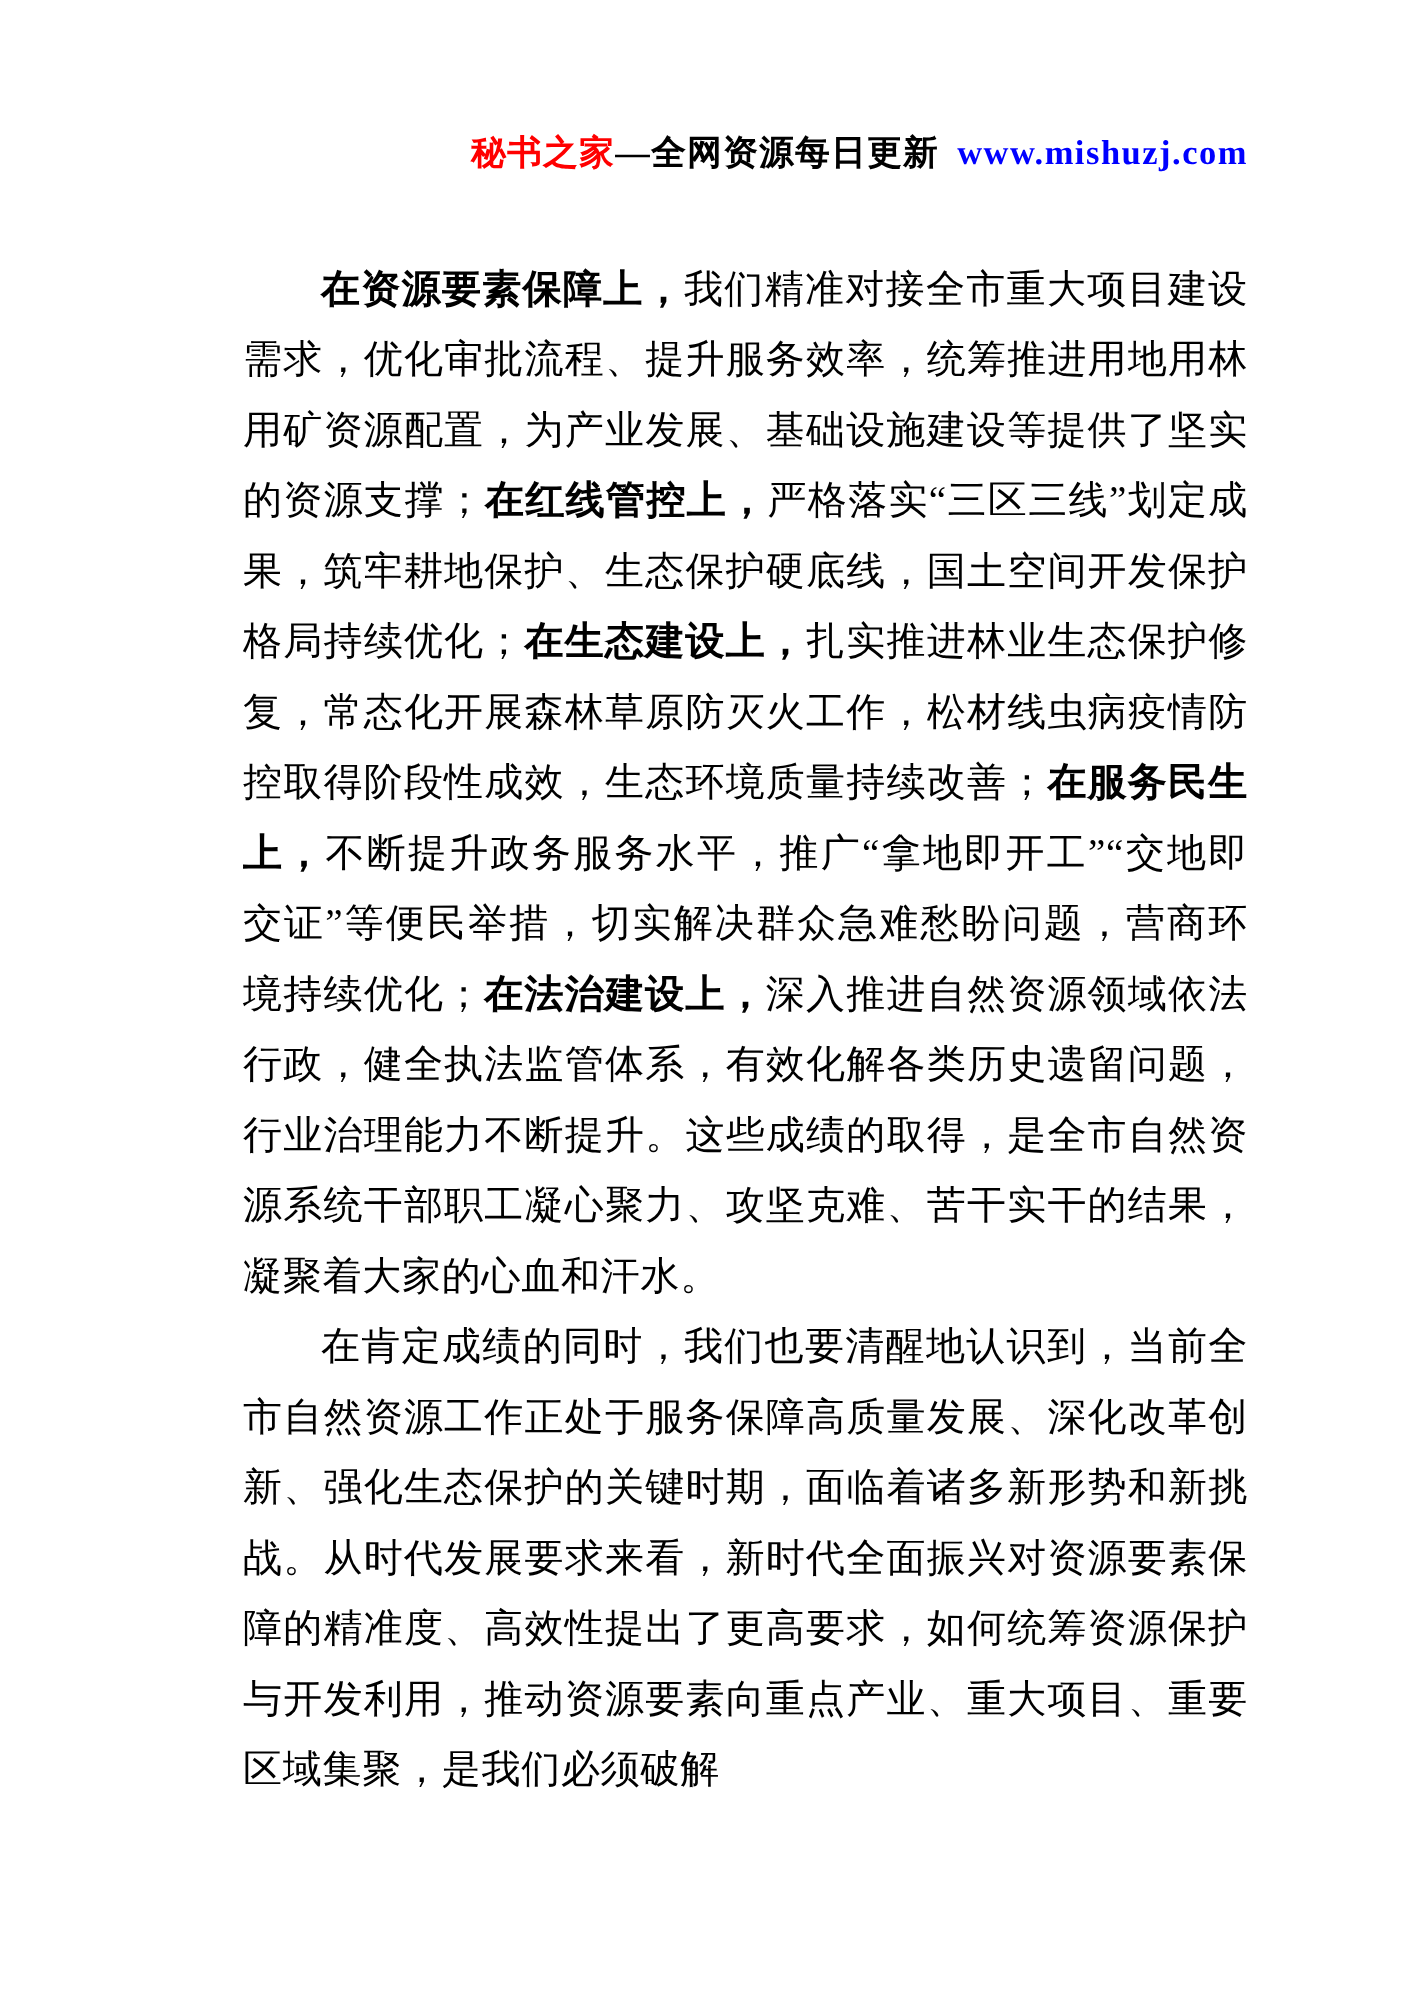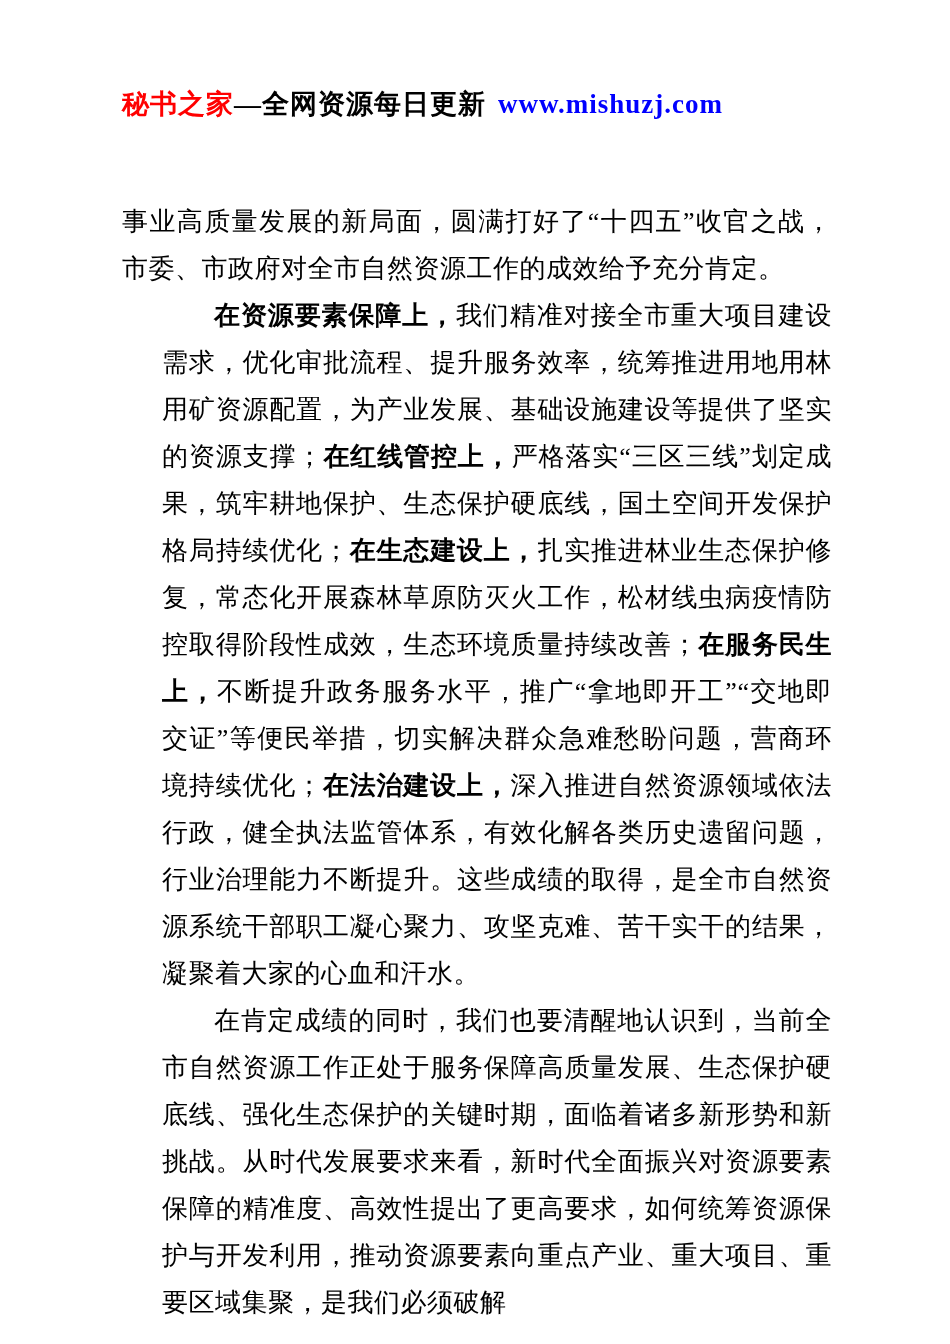--- a/index.html
+++ b/index.html
@@ -9,25 +9,25 @@
     width: 950px;
     height: 1344px;
     margin: 0 auto;
     background: #ffffff;
     padding: 86px 118px 0 122px;
     font-family: "Liberation Serif", "DejaVu Serif", serif;
     color: #000000;
     overflow: hidden;
   }
   .site-header {
-    text-align: left;
-    font-size: 27px;
+    text-align: right;
+    font-size: 23px;
     font-weight: bold;
     letter-spacing: 1px;
-    margin-bottom: 76px;
+    margin-bottom: 52px;
     white-space: nowrap;
   }
   .site-name { color: #FF0000; }
   .site-tagline { color: #000000; }
   .site-url {
     color: #0000FF;
     margin-left: 12px;
     text-decoration: none;
     cursor: pointer;
     font-family: "Liberation Serif", "DejaVu Serif", serif;
@@ -48,21 +48,20 @@
 <body>
 
 <div class="page">
 
   <div class="site-header">
     <span class="site-name">秘书之家</span><span class="site-tagline">—全网资源每日更新</span><a class="site-url">www.mishuzj.com</a>
   </div>
 
   <div class="doc-body">
 
-    <p class="para"><span class="run-normal">事业高质量发展的新局面，圆满打好了“十四五”收官之战，市委、市政府对全市自然资源工作的成效给予充分肯定。</span></p>
 
     <p class="para indent"><span class="run-bold">在资源要素保障上，</span><span class="run-normal">我们精准对接全市重大项目建设需求，优化审批流程、提升服务效率，统筹推进用地用林用矿资源配置，为产业发展、基础设施建设等提供了坚实的资源支撑；</span><span class="run-bold">在红线管控上，</span><span class="run-normal">严格落实“三区三线”划定成果，筑牢耕地保护、生态保护硬底线，国土空间开发保护格局持续优化；</span><span class="run-bold">在生态建设上，</span><span class="run-normal">扎实推进林业生态保护修复，常态化开展森林草原防灭火工作，松材线虫病疫情防控取得阶段性成效，生态环境质量持续改善；</span><span class="run-bold">在服务民生上，</span><span class="run-normal">不断提升政务服务水平，推广“拿地即开工”“交地即交证”等便民举措，切实解决群众急难愁盼问题，营商环境持续优化；</span><span class="run-bold">在法治建设上，</span><span class="run-normal">深入推进自然资源领域依法行政，健全执法监管体系，有效化解各类历史遗留问题，行业治理能力不断提升。这些成绩的取得，是全市自然资源系统干部职工凝心聚力、攻坚克难、苦干实干的结果，凝聚着大家的心血和汗水。</span></p>
 
-    <p class="para indent"><span class="run-normal">在肯定成绩的同时，我们也要清醒地认识到，当前全市自然资源工作正处于服务保障高质量发展、生态保护硬底线、强化生态保护的关键时期，面临着诸多新形势和新挑战。从时代发展要求来看，新时代全面振兴对资源要素保障的精准度、高效性提出了更高要求，如何统筹资源保护与开发利用，推动资源要素向重点产业、重大项目、重要区域集聚，是我们必须破解</span></p>
+    <p class="para indent"><span class="run-normal">在肯定成绩的同时，我们也要清醒地认识到，当前全市自然资源工作正处于服务保障高质量发展、深化改革创新、强化生态保护的关键时期，面临着诸多新形势和新挑战。从时代发展要求来看，新时代全面振兴对资源要素保障的精准度、高效性提出了更高要求，如何统筹资源保护与开发利用，推动资源要素向重点产业、重大项目、重要区域集聚，是我们必须破解</span></p>
 
   </div>
 
 </div>
 
 </body></html>

